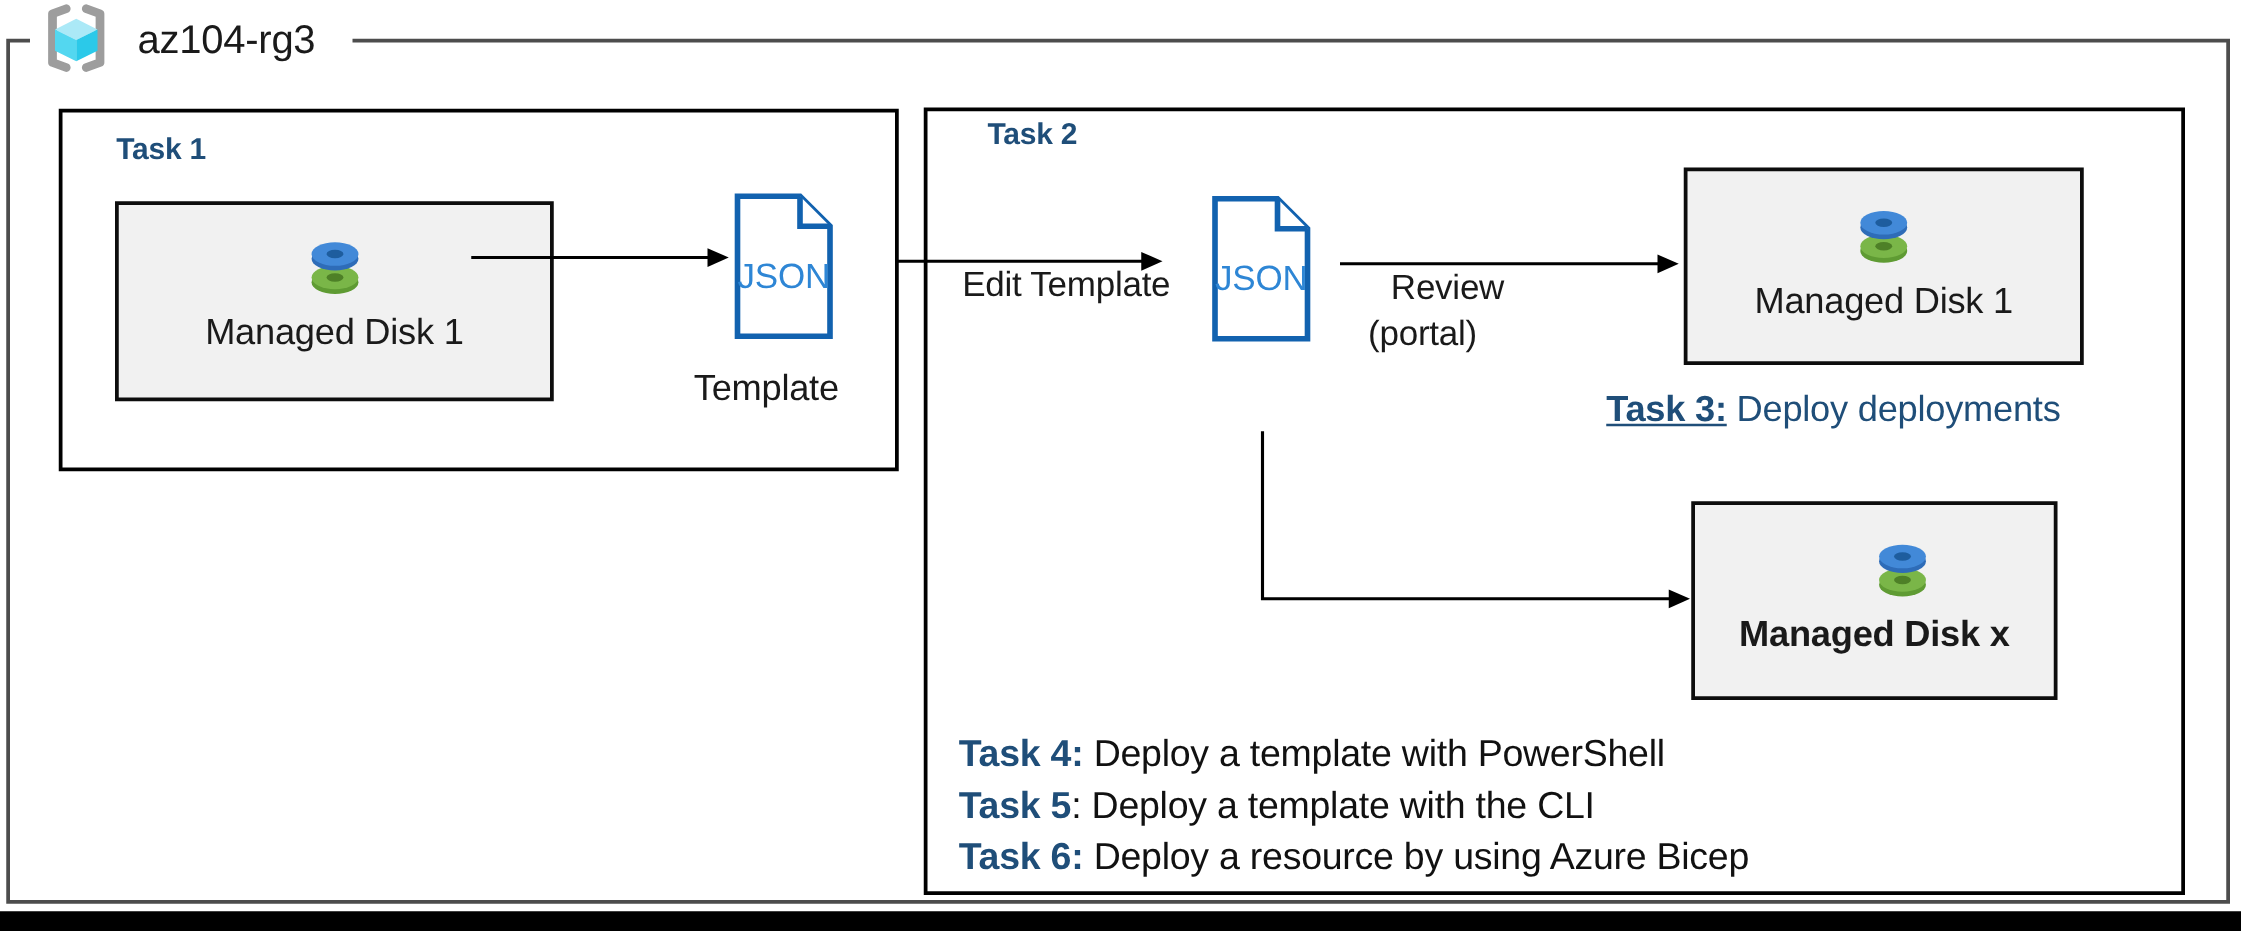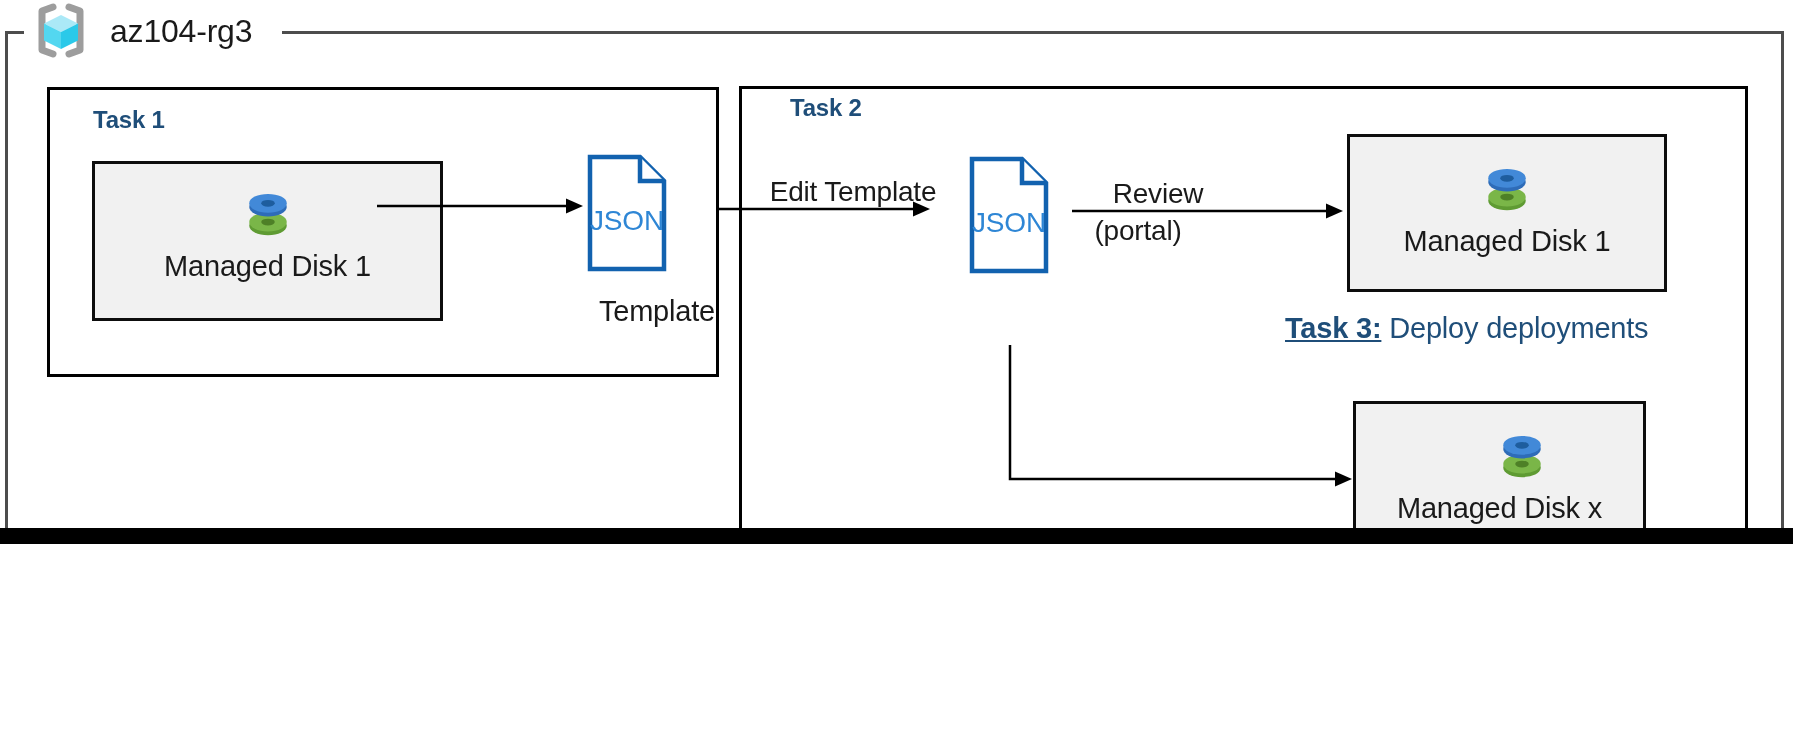--- a/index.html
+++ b/index.html
@@ -1,34 +1,34 @@
 <!DOCTYPE html>
 <html><head>
 <meta charset="utf-8">
 <style>
   html,body{margin:0;padding:0;background:#fff;}
   #stage{
-    position:relative;width:1793px;height:544px;background:#ffffff;overflow:hidden;
+    position:relative;width:1793px;height:745px;background:#ffffff;overflow:hidden;
     font-family:"Liberation Sans", sans-serif;color:#1a1a1a;letter-spacing:-0.2px;
   }
   
   .rg-frame{position:absolute;left:5px;top:31px;width:1779px;height:692px;border:3px solid #4d4d4d;box-sizing:border-box;}
   .rg-legend{position:absolute;left:24px;top:1px;height:60px;display:flex;align-items:center;gap:16px;background:#ffffff;padding:0 30px 0 4px;z-index:3;}
   .rg-legend .rg-label{font-size:32px;color:#1a1a1a;}
   
   .task-box{position:absolute;border:3px solid #000;background:#fff;box-sizing:border-box;}
   .task-title{position:absolute;font-size:24px;font-weight:bold;color:#1F4E79;}
   
   .disk-box{position:absolute;background:#f1f1f1;border:3px solid #0d0d0d;box-sizing:border-box;
     display:flex;flex-direction:column;align-items:center;}
   .disk-box .disk-label{font-size:29px;color:#1a1a1a;white-space:nowrap;}
   
   .json-doc{position:absolute;}
-  .doc-caption{position:absolute;font-size:29px;color:#1a1a1a;text-align:right;white-space:nowrap;}
-  .arrow-label{position:absolute;font-size:28px;color:#1a1a1a;text-align:center;white-space:nowrap;}
+  .doc-caption{position:absolute;font-size:29px;color:#1a1a1a;text-align:left;white-space:nowrap;}
+  .arrow-label{position:absolute;font-size:28px;color:#1a1a1a;text-align:center;white-space:nowrap;margin-top:36px;}
   
   #arrows{position:absolute;left:0;top:0;width:1793px;height:745px;pointer-events:none;z-index:2;}
   
   .task3-line{position:absolute;font-size:29px;color:#1F4E79;white-space:nowrap;}
   .task3-line b{font-weight:bold;text-decoration:underline;}
   .task-list{position:absolute;font-size:30px;line-height:41px;color:#111;white-space:nowrap;}
   .task-list b{color:#1F4E79;font-weight:bold;}
   .bottom-bar{position:absolute;left:0;bottom:0;width:1793px;height:16px;background:#000;}
 </style>
 </head>
@@ -94,32 +94,37 @@
       <ellipse cx="36" cy="20" rx="25" ry="12.5" fill="#4289d8"></ellipse>
       <ellipse cx="36" cy="20" rx="9" ry="4.5" fill="#1e5d9e"></ellipse>
     </svg>
     <div class="disk-label">Managed Disk 1</div>
   </div>
 
   <div class="task3-line" style="left:1285px;top:312px;">
     <b>Task 3:</b><span> Deploy deployments</span>
   </div>
 
-  <div class="disk-box" style="left:1353px;top:401px;width:293px;height:159px;padding-top:26px;gap:12px;">
+  <div class="disk-box" style="left:1353px;top:401px;width:293px;height:159px;padding-top:26px;gap:12px;font-weight:bold;">
     <svg width="54" height="50" viewBox="0 0 72 66" style="transform:translateX(22px);">
       <ellipse cx="36" cy="50" rx="25" ry="12.5" fill="#5f9b33"></ellipse>
       <ellipse cx="36" cy="45" rx="25" ry="12.5" fill="#7ab648"></ellipse>
       <ellipse cx="36" cy="45" rx="9" ry="4.5" fill="#4e8027"></ellipse>
       <ellipse cx="36" cy="25" rx="25" ry="12.5" fill="#2e6cb8"></ellipse>
       <ellipse cx="36" cy="20" rx="25" ry="12.5" fill="#4289d8"></ellipse>
       <ellipse cx="36" cy="20" rx="9" ry="4.5" fill="#1e5d9e"></ellipse>
     </svg>
     <div class="disk-label">Managed Disk x</div>
   </div>
 
+  <div class="task-list" style="left:767px;top:583px;">
+    <div><b>Task 4:</b><span> Deploy a template with PowerShell</span></div>
+    <div><b>Task 5</b><span>: Deploy a template with the CLI</span></div>
+    <div><b>Task 6:</b><span> Deploy a resource by using Azure Bicep</span></div>
+  </div>
 
   <svg id="arrows">
 
     <line x1="377" y1="206" x2="567" y2="206" stroke="#000" stroke-width="2.5"></line>
     <polygon points="583,206 566,198.5 566,213.5" fill="#000"></polygon>
 
     <line x1="717" y1="209" x2="914" y2="209" stroke="#000" stroke-width="2.5"></line>
     <polygon points="930,209 913,201.5 913,216.5" fill="#000"></polygon>
 
     <line x1="1072" y1="211" x2="1327" y2="211" stroke="#000" stroke-width="2.5"></line>

